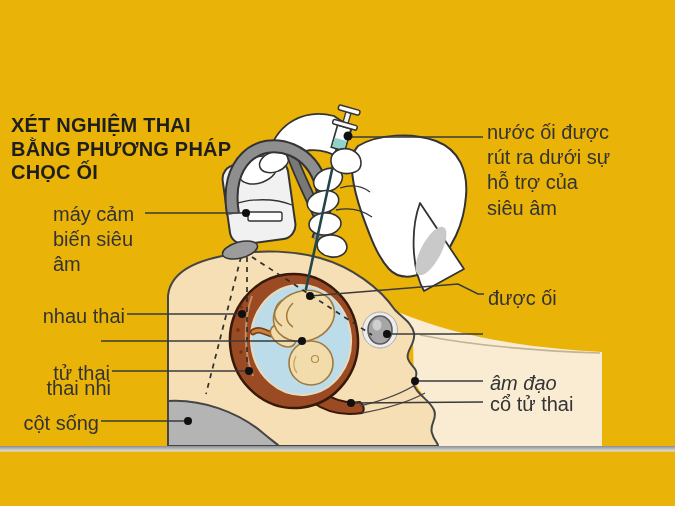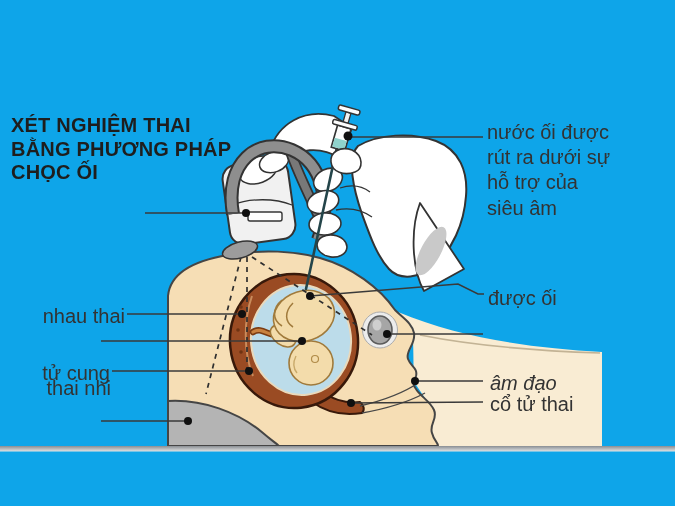--- a/index.html
+++ b/index.html
@@ -1,17 +1,17 @@
 <!DOCTYPE html>
 <html><head>
 <meta charset="utf-8">
 <style>
   html,body{margin:0;padding:0;background:#fff;}
   .stage{
-    position:relative;width:675px;height:506px;background:#0ea5e9;overflow:hidden;
+    position:relative;width:675px;height:506px;background:#eab308;overflow:hidden;
     font-family:"Liberation Sans","DejaVu Sans",sans-serif;
   }
   .stage svg{position:absolute;left:0;top:0;}
   .lbl{
     position:absolute;color:#333;font-size:20px;line-height:1.26;
     white-space:pre-line;z-index:5;
   }
   .lbl.right-align{}
   .title{
     position:absolute;left:11px;top:114px;width:230px;
@@ -161,23 +161,27 @@
       <circle cx="351" cy="403" r="4"></circle>
     </g>
 
     <rect x="0" y="446" width="675" height="5.5" fill="url(#divgrad)"></rect>
   </svg>
 
   <div class="title">XÉT NGHIỆM THAI
 BẰNG PHƯƠNG PHÁP
 CHỌC ỐI</div>
 
+  <div class="lbl" style="left:53px;top:202px;">máy cảm
+biến siêu
+âm</div>
   <div class="lbl right-align" style="right:550px;top:304px;">nhau thai</div>
   <div class="lbl right-align" style="right:564px;top:332px;margin-top:44px;">thai nhi</div>
-  <div class="lbl right-align" style="right:565px;top:361px;">tử cung</div>
+  <div class="lbl right-align" style="right:565px;top:361px;">tử thai</div>
+  <div class="lbl right-align" style="right:576px;top:411px;">cột sống</div>
 
   <div class="lbl" style="left:487px;top:120px;">nước ối được
 rút ra dưới sự
 hỗ trợ của
 siêu âm</div>
   <div class="lbl" style="left:488px;top:286px;">được ối</div>
   <div class="lbl" style="left:490px;top:371px;font-style:italic;">âm đạo</div>
   <div class="lbl" style="left:490px;top:392px;">cổ tử thai</div>
 
 </div>

